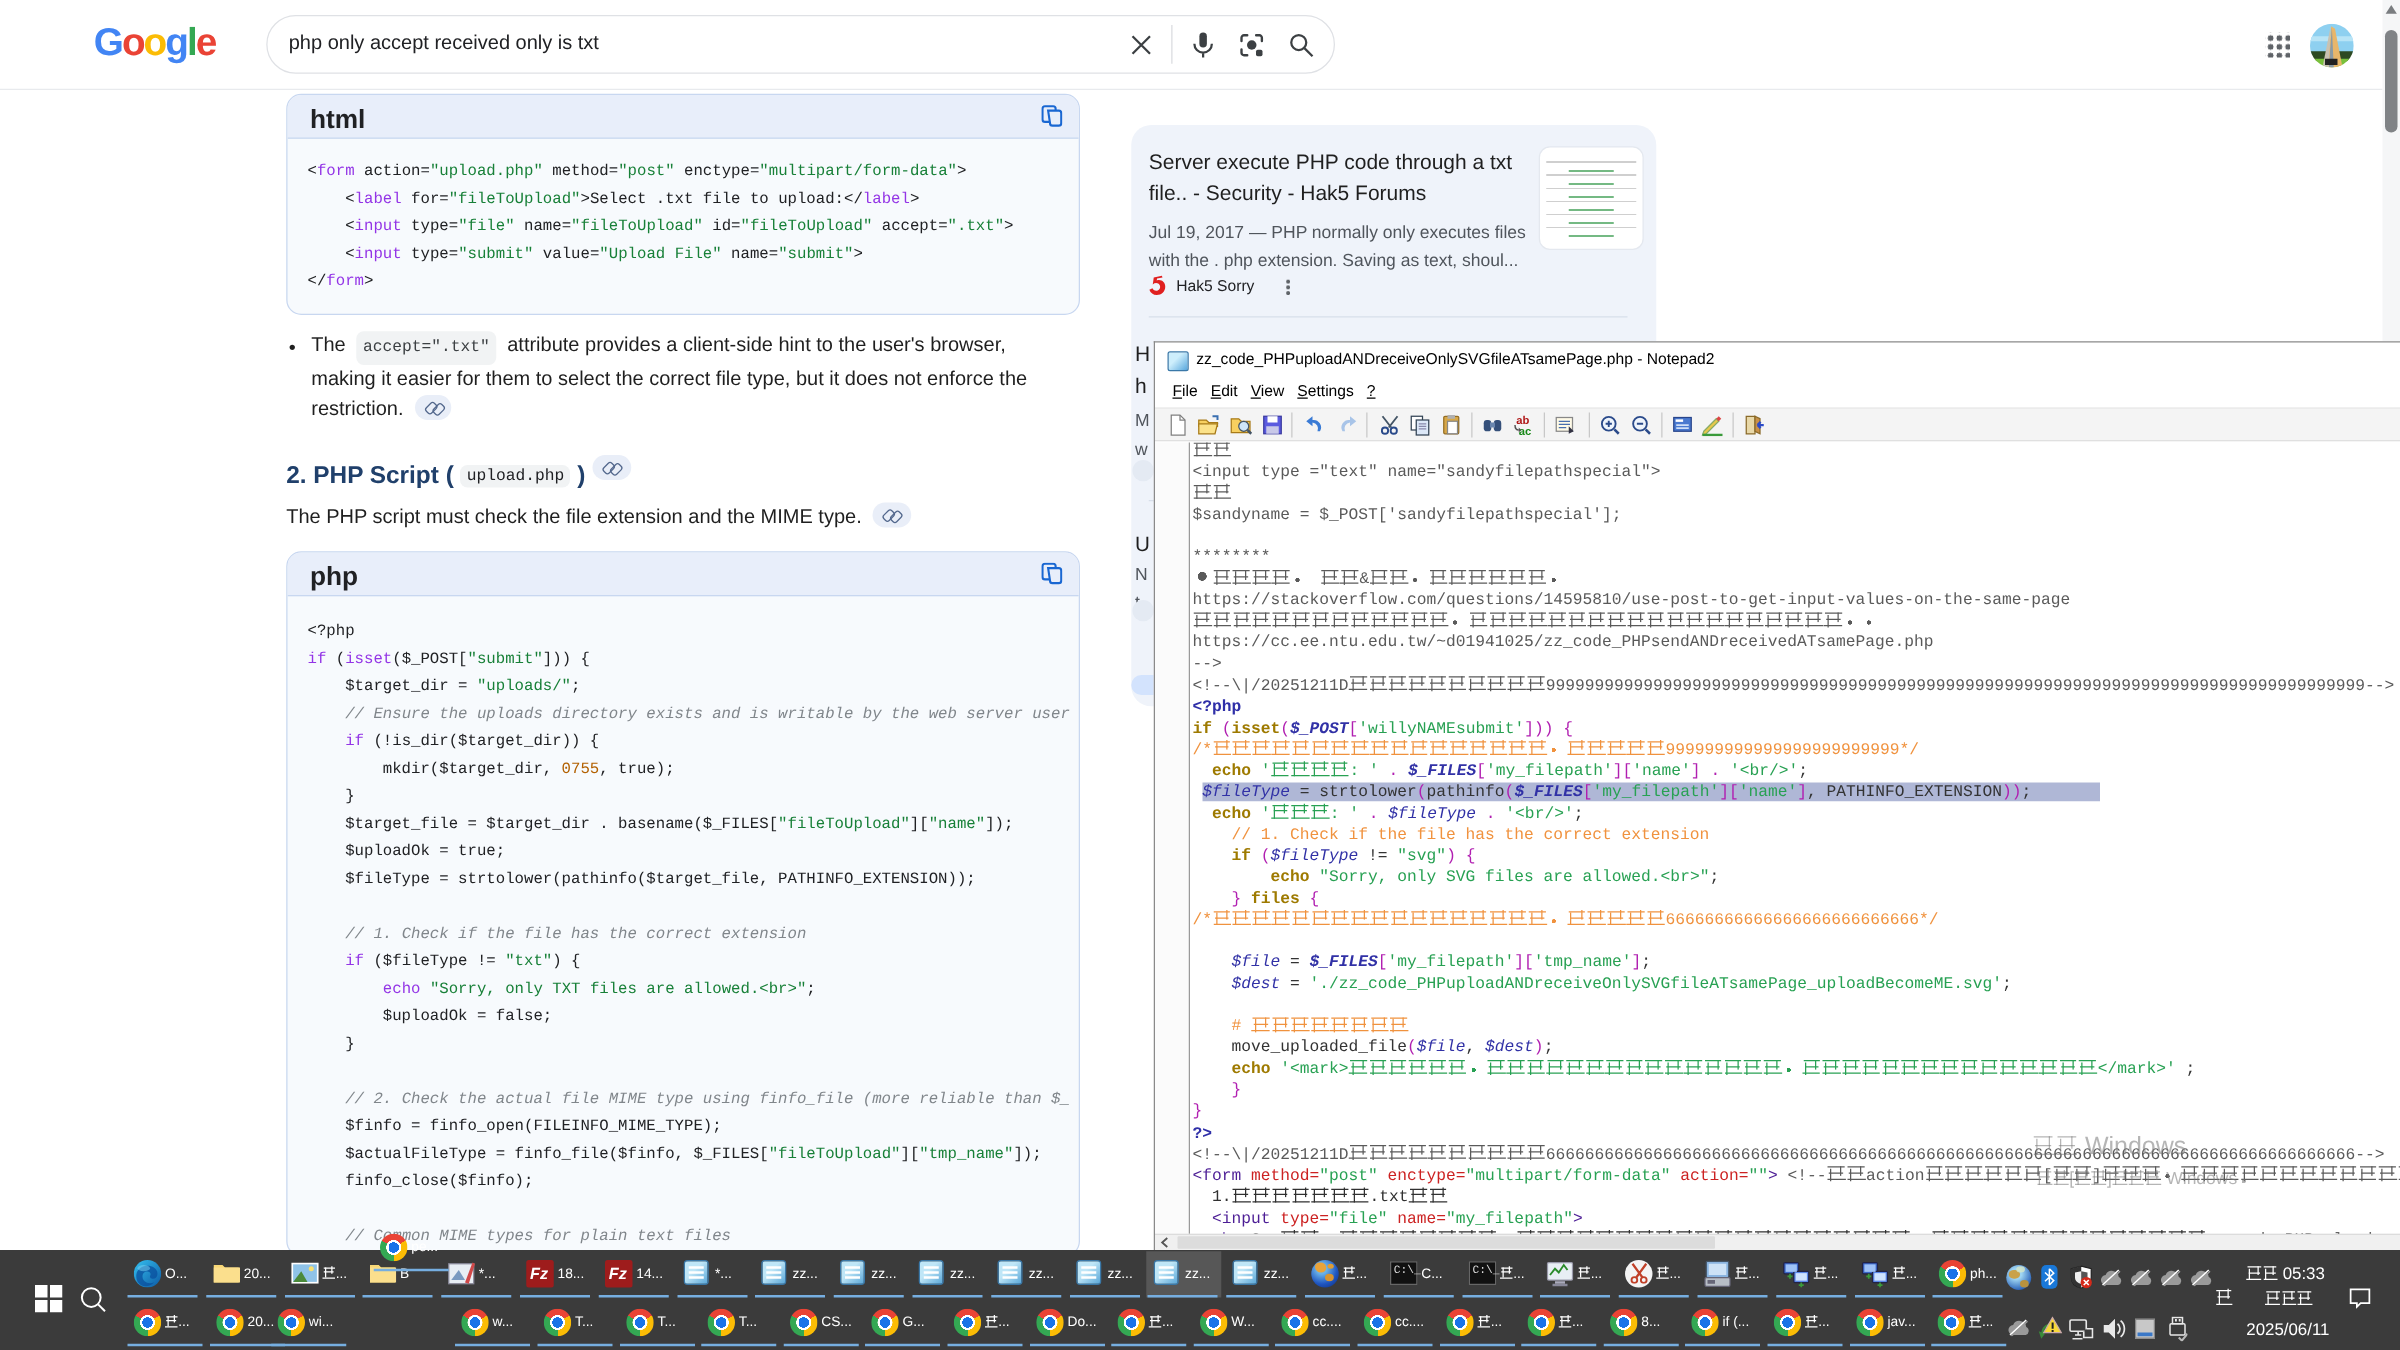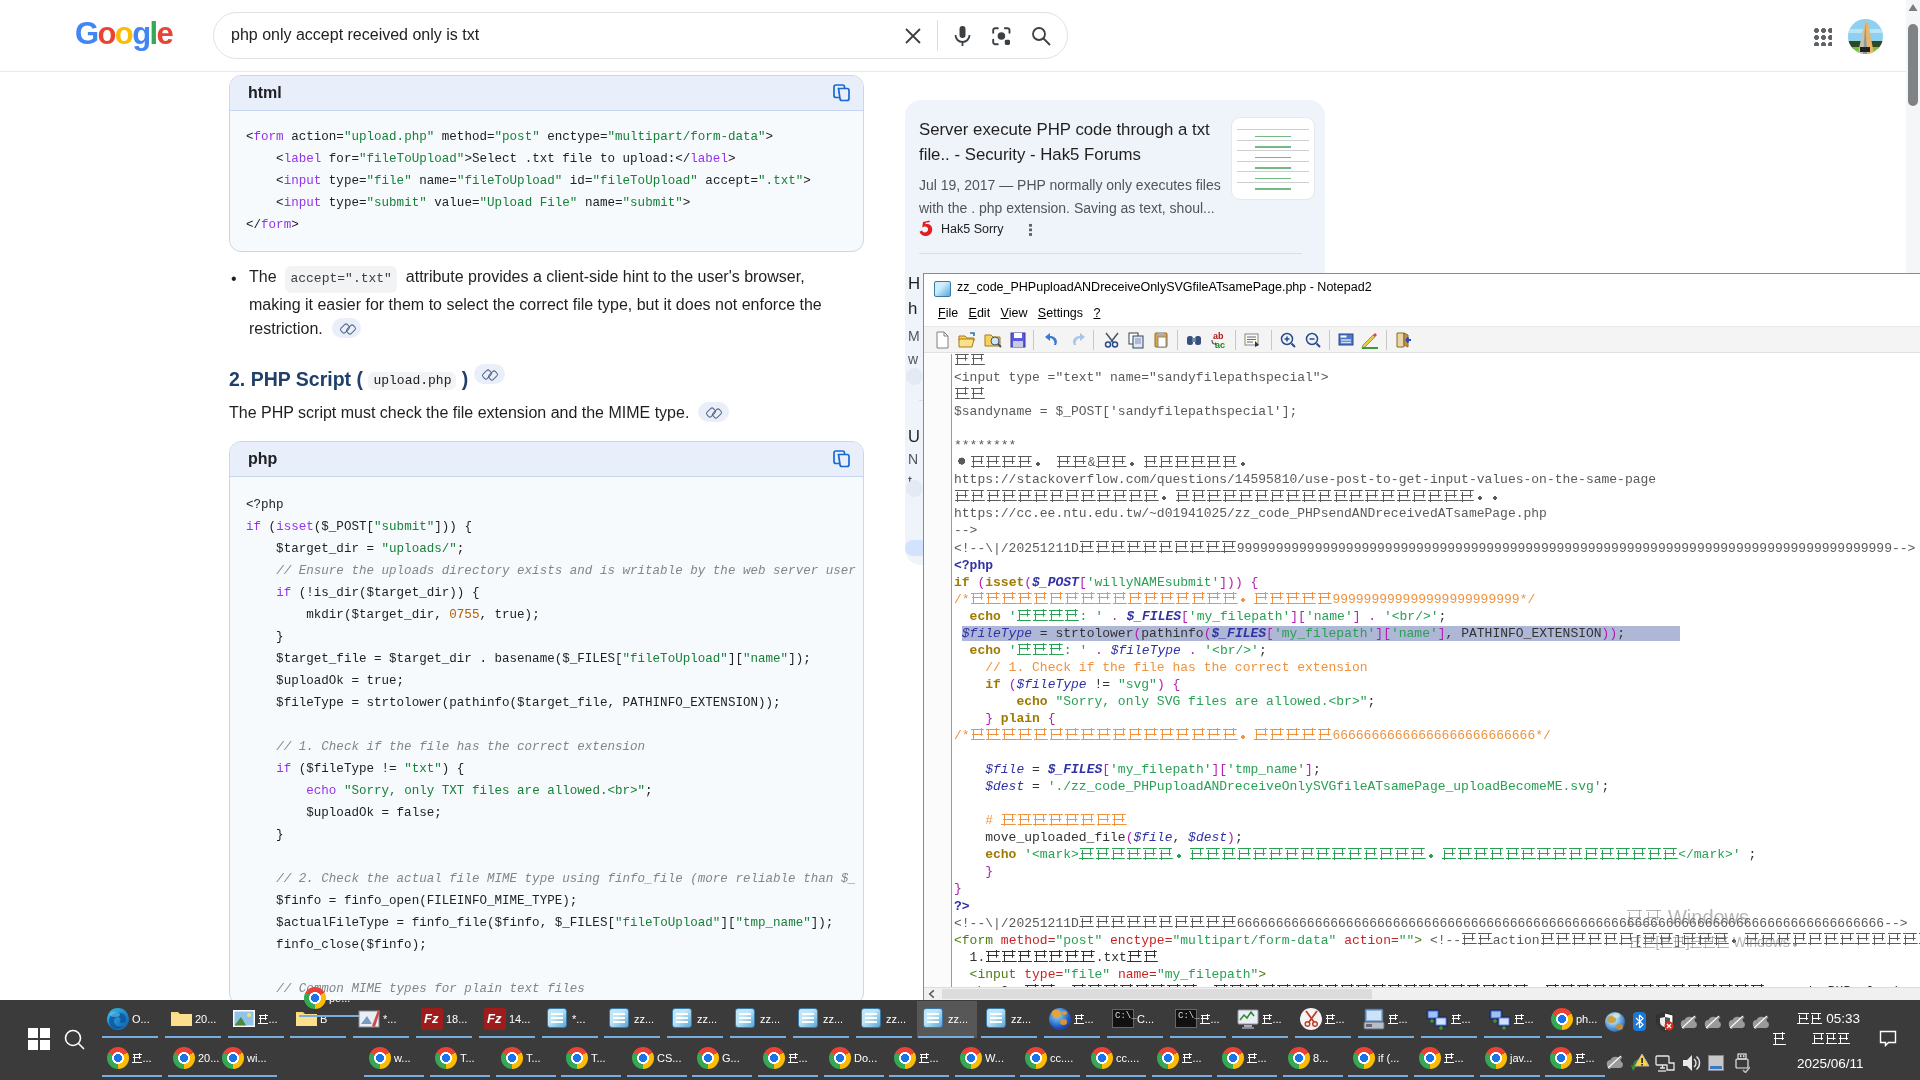--- a/index.html
+++ b/index.html
@@ -12,31 +12,31 @@
 background-position:50% 6%,46% 48%,50% 97%,20% 92%,76% 4%}
 .zp{display:inline-block;width:15.6px;height:12.2px;vertical-align:-1.4px;background-image:radial-gradient(circle,currentColor 1.6px,transparent 1.8px);background-repeat:no-repeat;background-size:4px 4px;background-position:28% 78%}
 .zs{width:10.5px;height:10px;vertical-align:-1px;margin:0}
 .zm{width:12.5px;height:11.5px;vertical-align:-1.2px}
 .zw{width:18px;height:16.5px;vertical-align:-2px}
 .zw2{width:13px;height:12.5px;vertical-align:-1.5px}
 .mono{font-family:"Liberation Mono",monospace}
 
 .card{position:absolute;left:229px;width:635px;border:1px solid #c8d7f0;border-radius:12px;background:#f7fafd;overflow:hidden}
 .cardhead{height:35px;background:#e8eefa;border-bottom:1px solid #c8d7f0;position:relative}
-.cardhead b{position:absolute;left:18px;top:8px;font-size:16px;color:#202124}
+.cardhead b{position:absolute;left:18px;top:8px;font-size:21px;color:#202124}
 .gcode{position:absolute;font-family:"Liberation Mono",monospace;font-size:12.55px;line-height:22px;color:#202124;white-space:pre}
 .kw{color:#9334e6}.st{color:#188038}.cm{color:#80868b;font-style:italic}.nm{color:#b26000}.tg{color:#9334e6}
 
 .chip{display:inline-block;background:#f1f3f4;border-radius:6px;font-family:"Liberation Mono",monospace;color:#3c4043;padding:1px 5px 2px}
 .lnk{display:inline-block;width:31px;height:20px;background:#e9eef8;border-radius:10px;position:relative;vertical-align:-4px}
 .lnk:before{content:"";position:absolute;left:8px;top:7px;width:8px;height:5px;border:1.3px solid #52678c;border-radius:2.5px;transform:rotate(-45deg)}
 .lnk:after{content:"";position:absolute;left:14px;top:8px;width:8px;height:5px;border:1.3px solid #52678c;border-radius:2.5px;transform:rotate(-45deg)}
 
 .n-gray{color:#5a5a5a}.n-kw{color:#9e7a00;font-weight:bold}.n-var{color:#3131a6;font-style:italic}
-.n-str{color:#28a153}.n-op{color:#b11fb1}.n-cm{color:#f0923e}.n-tag{color:#4d7c0f}.n-attr{color:#cc2222}
+.n-str{color:#28a153}.n-op{color:#b11fb1}.n-cm{color:#f0923e}.n-tag{color:#4c1d95}.n-attr{color:#cc2222}
 .n-php{color:#2f2fa8;font-weight:bold}.n-blk{color:#303030}
 
 .tbtn{position:absolute;width:64px;height:37px}
 .tbtn .lbl{position:absolute;left:31px;top:12px;font-size:11px;color:#fff;white-space:nowrap}
 .tline{position:absolute;left:1px;right:3px;bottom:0;height:2px;background:#76aee0}
 .chr{position:absolute;width:22px;height:22px;border-radius:50%;background:radial-gradient(circle,#1a73e8 0 4.2px,#fff 4.2px 5.9px,transparent 6.1px),conic-gradient(from -60deg,#ea4335 0 120deg,#fbbc05 0 240deg,#34a853 0 360deg)}
 .np2{position:absolute;width:20px;height:20px;border-radius:3px;background:linear-gradient(135deg,#bfe6f7 0 40%,#5aa7d8 100%);border:1px solid #3a78a8}
 .np2:after{content:"";position:absolute;left:3px;top:4px;right:3px;height:1.5px;background:#fff;box-shadow:0 4px #fff,0 8px #fff}
 </style></head>
 <body>
@@ -275,21 +275,21 @@
 <span class="n-gray">&lt;!--\|/20251211D<i class="z"></i><i class="z"></i><i class="z"></i><i class="z"></i><i class="z"></i><i class="z"></i><i class="z"></i><i class="z"></i><i class="z"></i><i class="z"></i>999999999999999999999999999999999999999999999999999999999999999999999999999999999999--&gt;</span>
 <span class="n-php">&lt;?php</span>
 <span class="n-kw">if</span> <span class="n-op">(</span><span class="n-kw">isset</span><span class="n-op">(</span><span class="n-var"><b>$_POST</b></span><span class="n-op">[</span><span class="n-str">'willyNAMEsubmit'</span><span class="n-op">]))</span> <span class="n-op">{</span>
 <span class="n-cm">/*<i class="z"></i><i class="z"></i><i class="z"></i><i class="z"></i><i class="z"></i><i class="z"></i><i class="z"></i><i class="z"></i><i class="z"></i><i class="z"></i><i class="z"></i><i class="z"></i><i class="z"></i><i class="z"></i><i class="z"></i><i class="z"></i><i class="z"></i><i class="zp"></i><i class="z"></i><i class="z"></i><i class="z"></i><i class="z"></i><i class="z"></i>999999999999999999999999*/</span>
   <span class="n-kw">echo</span> <span class="n-str">'<i class="z"></i><i class="z"></i><i class="z"></i><i class="z"></i>: '</span> <span class="n-op">.</span> <span class="n-var"><b>$_FILES</b></span><span class="n-op">[</span><span class="n-str">'my_filepath'</span><span class="n-op">][</span><span class="n-str">'name'</span><span class="n-op">]</span> <span class="n-op">.</span> <span class="n-str">'&lt;br/&gt;'</span>;
  <span style="background:#afb7d6"><span class="n-var">$fileType</span> = strtolower<span class="n-op">(</span>pathinfo<span class="n-op">(</span><span class="n-var"><b>$_FILES</b></span><span class="n-op">[</span><span class="n-str">'my_filepath'</span><span class="n-op">][</span><span class="n-str">'name'</span><span class="n-op">]</span>, PATHINFO_EXTENSION<span class="n-op">))</span>;&nbsp;&nbsp;&nbsp;&nbsp;&nbsp;&nbsp;&nbsp;</span>
   <span class="n-kw">echo</span> <span class="n-str">'<i class="z"></i><i class="z"></i><i class="z"></i>: '</span> <span class="n-op">.</span> <span class="n-var">$fileType</span> <span class="n-op">.</span> <span class="n-str">'&lt;br/&gt;'</span>;
     <span class="n-cm">// 1. Check if the file has the correct extension</span>
     <span class="n-kw">if</span> <span class="n-op">(</span><span class="n-var">$fileType</span> != <span class="n-str">"svg"</span><span class="n-op">)</span> <span class="n-op">{</span>
         <span class="n-kw">echo</span> <span class="n-str">"Sorry, only SVG files are allowed.&lt;br&gt;"</span>;
-    <span class="n-op">}</span> <span class="n-kw">plain</span> <span class="n-op">{</span>
+    <span class="n-op">}</span> <span class="n-kw">files</span> <span class="n-op">{</span>
 <span class="n-cm">/*<i class="z"></i><i class="z"></i><i class="z"></i><i class="z"></i><i class="z"></i><i class="z"></i><i class="z"></i><i class="z"></i><i class="z"></i><i class="z"></i><i class="z"></i><i class="z"></i><i class="z"></i><i class="z"></i><i class="z"></i><i class="z"></i><i class="z"></i><i class="zp"></i><i class="z"></i><i class="z"></i><i class="z"></i><i class="z"></i><i class="z"></i>66666666666666666666666666*/</span>
 
     <span class="n-var">$file</span> = <span class="n-var"><b>$_FILES</b></span><span class="n-op">[</span><span class="n-str">'my_filepath'</span><span class="n-op">][</span><span class="n-str">'tmp_name'</span><span class="n-op">]</span>;
     <span class="n-var">$dest</span> = <span class="n-str">'./zz_code_PHPuploadANDreceiveOnlySVGfileATsamePage_uploadBecomeME.svg'</span>;
 
     <span class="n-cm"># <i class="z"></i><i class="z"></i><i class="z"></i><i class="z"></i><i class="z"></i><i class="z"></i><i class="z"></i><i class="z"></i></span>
     move_uploaded_file<span class="n-op">(</span><span class="n-var">$file</span>, <span class="n-var">$dest</span><span class="n-op">)</span>;
     <span class="n-kw">echo</span> <span class="n-str">'&lt;mark&gt;<i class="z"></i><i class="z"></i><i class="z"></i><i class="z"></i><i class="z"></i><i class="z"></i><i class="zp"></i><i class="z"></i><i class="z"></i><i class="z"></i><i class="z"></i><i class="z"></i><i class="z"></i><i class="z"></i><i class="z"></i><i class="z"></i><i class="z"></i><i class="z"></i><i class="z"></i><i class="z"></i><i class="z"></i><i class="z"></i><i class="zp"></i><i class="z"></i><i class="z"></i><i class="z"></i><i class="z"></i><i class="z"></i><i class="z"></i><i class="z"></i><i class="z"></i><i class="z"></i><i class="z"></i><i class="z"></i><i class="z"></i><i class="z"></i><i class="z"></i><i class="z"></i>&lt;/mark&gt;'</span> ;
     <span class="n-op">}</span>
 <span class="n-op">}</span>

